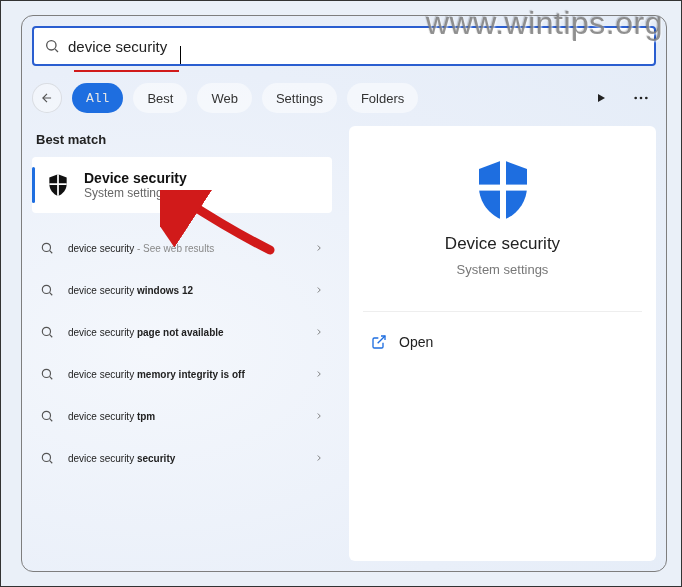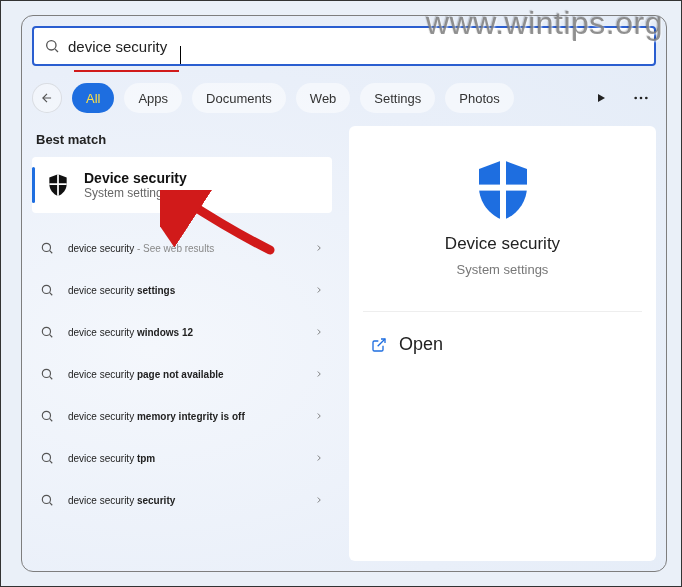--- a/index.html
+++ b/index.html
@@ -91,21 +91,22 @@
       border-radius: 15px;
       background: rgba(255,255,255,.5);
       display: flex; align-items:center;
       font-size: 13px;
       color: #333;
       cursor: pointer;
       white-space: nowrap;
     }
     .pill.active {
       background: #1e6ee0;
-      color: #fde047;
+      color: #e5e5e5;
+      font-family: Liberation Mono, monospace;
     }
     .spacer { flex: 1; }
     .right-ctrl {
       width: 30px; height: 30px;
       display:flex; align-items:center; justify-content:center;
       color: #222;
       cursor: pointer;
     }
 
     .content {
@@ -170,21 +171,21 @@
 
     
     .detail-head { display:flex; flex-direction:column; align-items:center; gap:8px; margin-bottom: 24px;}
     .shield-big { width:72px; height:72px; }
     .detail-title { font-size: 17px; font-weight:400; color:#222; }
     .detail-sub { font-size: 13px; color:#777; }
     .divider { height:1px; background:#eee; margin: 10px -4px 12px; }
     .open-row {
       display:flex; align-items:center; gap:12px;
       padding: 10px 4px;
-      font-size: 18px; color:#222;
+      font-size: 14px; color:#222;
       cursor: pointer;
     }
     .open-row .oicon { color:#1e6ee0; display:flex; }
 
     
     .arrow {
       position: absolute;
       left: 128px; top: 64px;
       width: 120px; height: 70px;
       pointer-events: none;
@@ -211,25 +212,24 @@
   </div>
 
   <div class="tab-row">
     <div class="back-btn">
       <svg width="14" height="14" viewBox="0 0 24 24" fill="none" stroke="currentColor" stroke-width="2">
           <line x1="19" y1="12" x2="5" y2="12"></line>
           <polyline points="12 19 5 12 12 5"></polyline>
         </svg>
     </div>
     <div class="pill active">All</div>
-    <div class="pill">Apps</div>
-    <div class="pill">Documents</div>
+    <div class="pill">Best</div>
     <div class="pill">Web</div>
     <div class="pill">Settings</div>
-    <div class="pill">Photos</div>
+    <div class="pill">Folders</div>
     <div class="spacer"></div>
     <div class="right-ctrl">
       <svg width="12" height="12" viewBox="0 0 24 24" fill="currentColor">
           <polygon points="6 4 20 12 6 20"></polygon>
         </svg>
     </div>
     <div class="right-ctrl">
       <svg width="16" height="4" viewBox="0 0 24 6" fill="currentColor">
           <circle cx="4" cy="3" r="2"></circle>
           <circle cx="12" cy="3" r="2"></circle>
@@ -280,32 +280,20 @@
               <polyline points="9 18 15 12 9 6"></polyline>
             </svg></span>
       </div>
       <div class="web-item">
         <span class="sicon">
             <svg width="14" height="14" viewBox="0 0 24 24" fill="none" stroke="currentColor" stroke-width="2">
               <circle cx="11" cy="11" r="7"></circle>
               <line x1="21" y1="21" x2="16.65" y2="16.65"></line>
             </svg>
           </span>
-        <span class="txt"><span>device security </span><strong>settings</strong><span class="light"></span></span>
-        <span class="chev"><svg width="10" height="10" viewBox="0 0 24 24" fill="none" stroke="currentColor" stroke-width="2">
-              <polyline points="9 18 15 12 9 6"></polyline>
-            </svg></span>
-      </div>
-      <div class="web-item">
-        <span class="sicon">
-            <svg width="14" height="14" viewBox="0 0 24 24" fill="none" stroke="currentColor" stroke-width="2">
-              <circle cx="11" cy="11" r="7"></circle>
-              <line x1="21" y1="21" x2="16.65" y2="16.65"></line>
-            </svg>
-          </span>
         <span class="txt"><span>device security </span><strong>windows 12</strong><span class="light"></span></span>
         <span class="chev"><svg width="10" height="10" viewBox="0 0 24 24" fill="none" stroke="currentColor" stroke-width="2">
               <polyline points="9 18 15 12 9 6"></polyline>
             </svg></span>
       </div>
       <div class="web-item">
         <span class="sicon">
             <svg width="14" height="14" viewBox="0 0 24 24" fill="none" stroke="currentColor" stroke-width="2">
               <circle cx="11" cy="11" r="7"></circle>
               <line x1="21" y1="21" x2="16.65" y2="16.65"></line>

